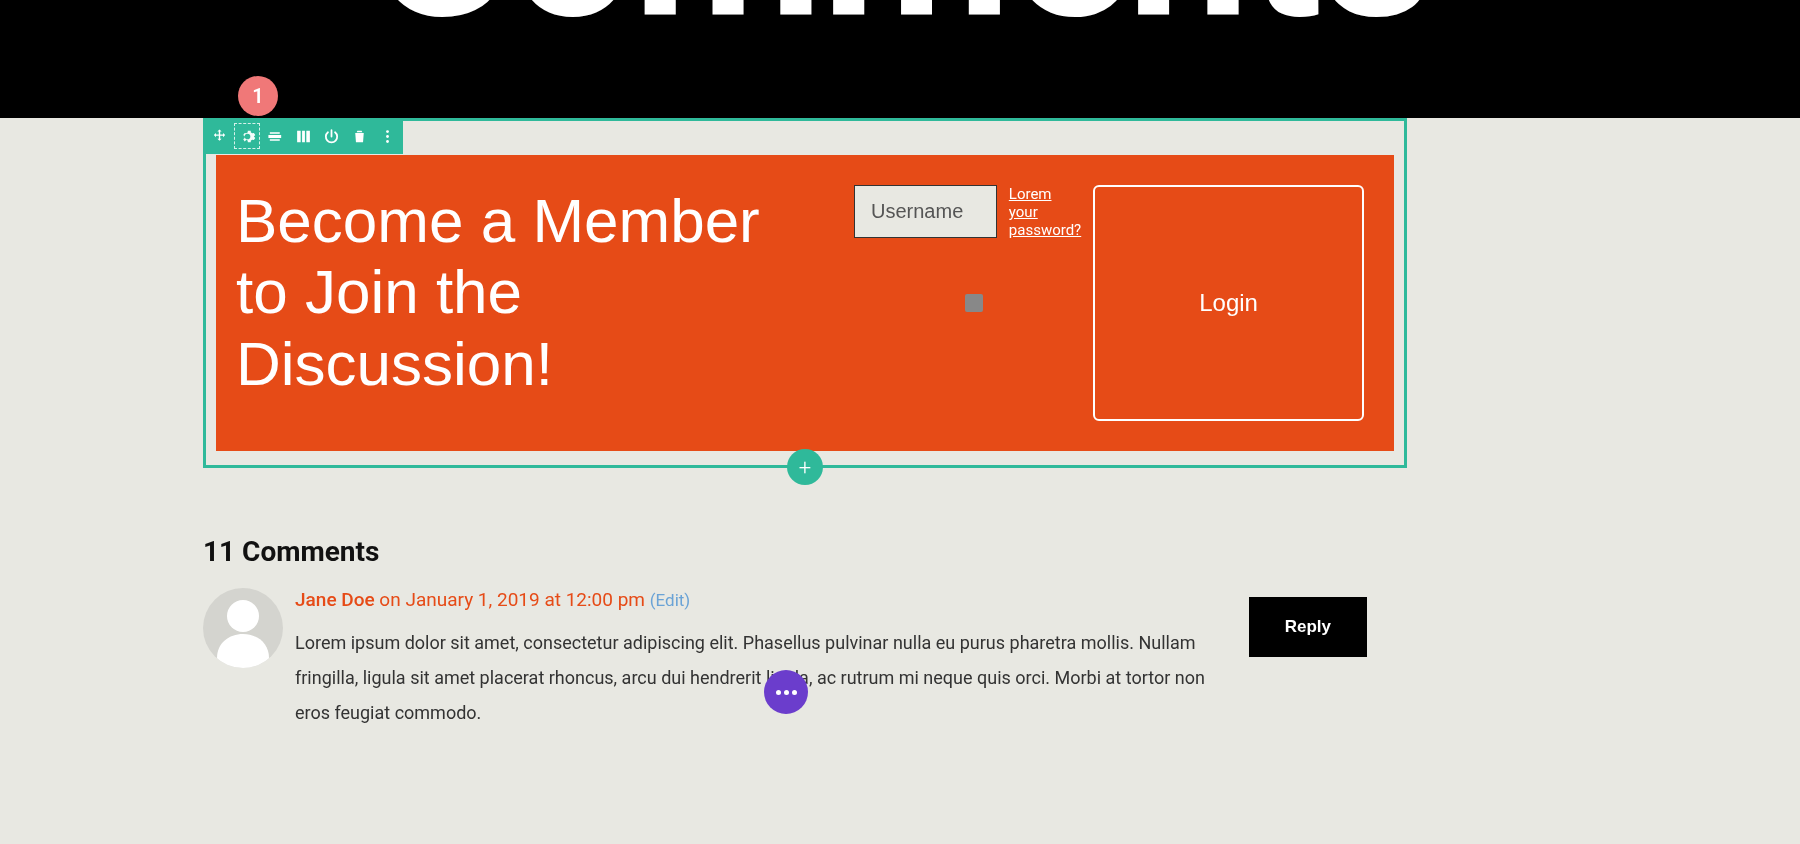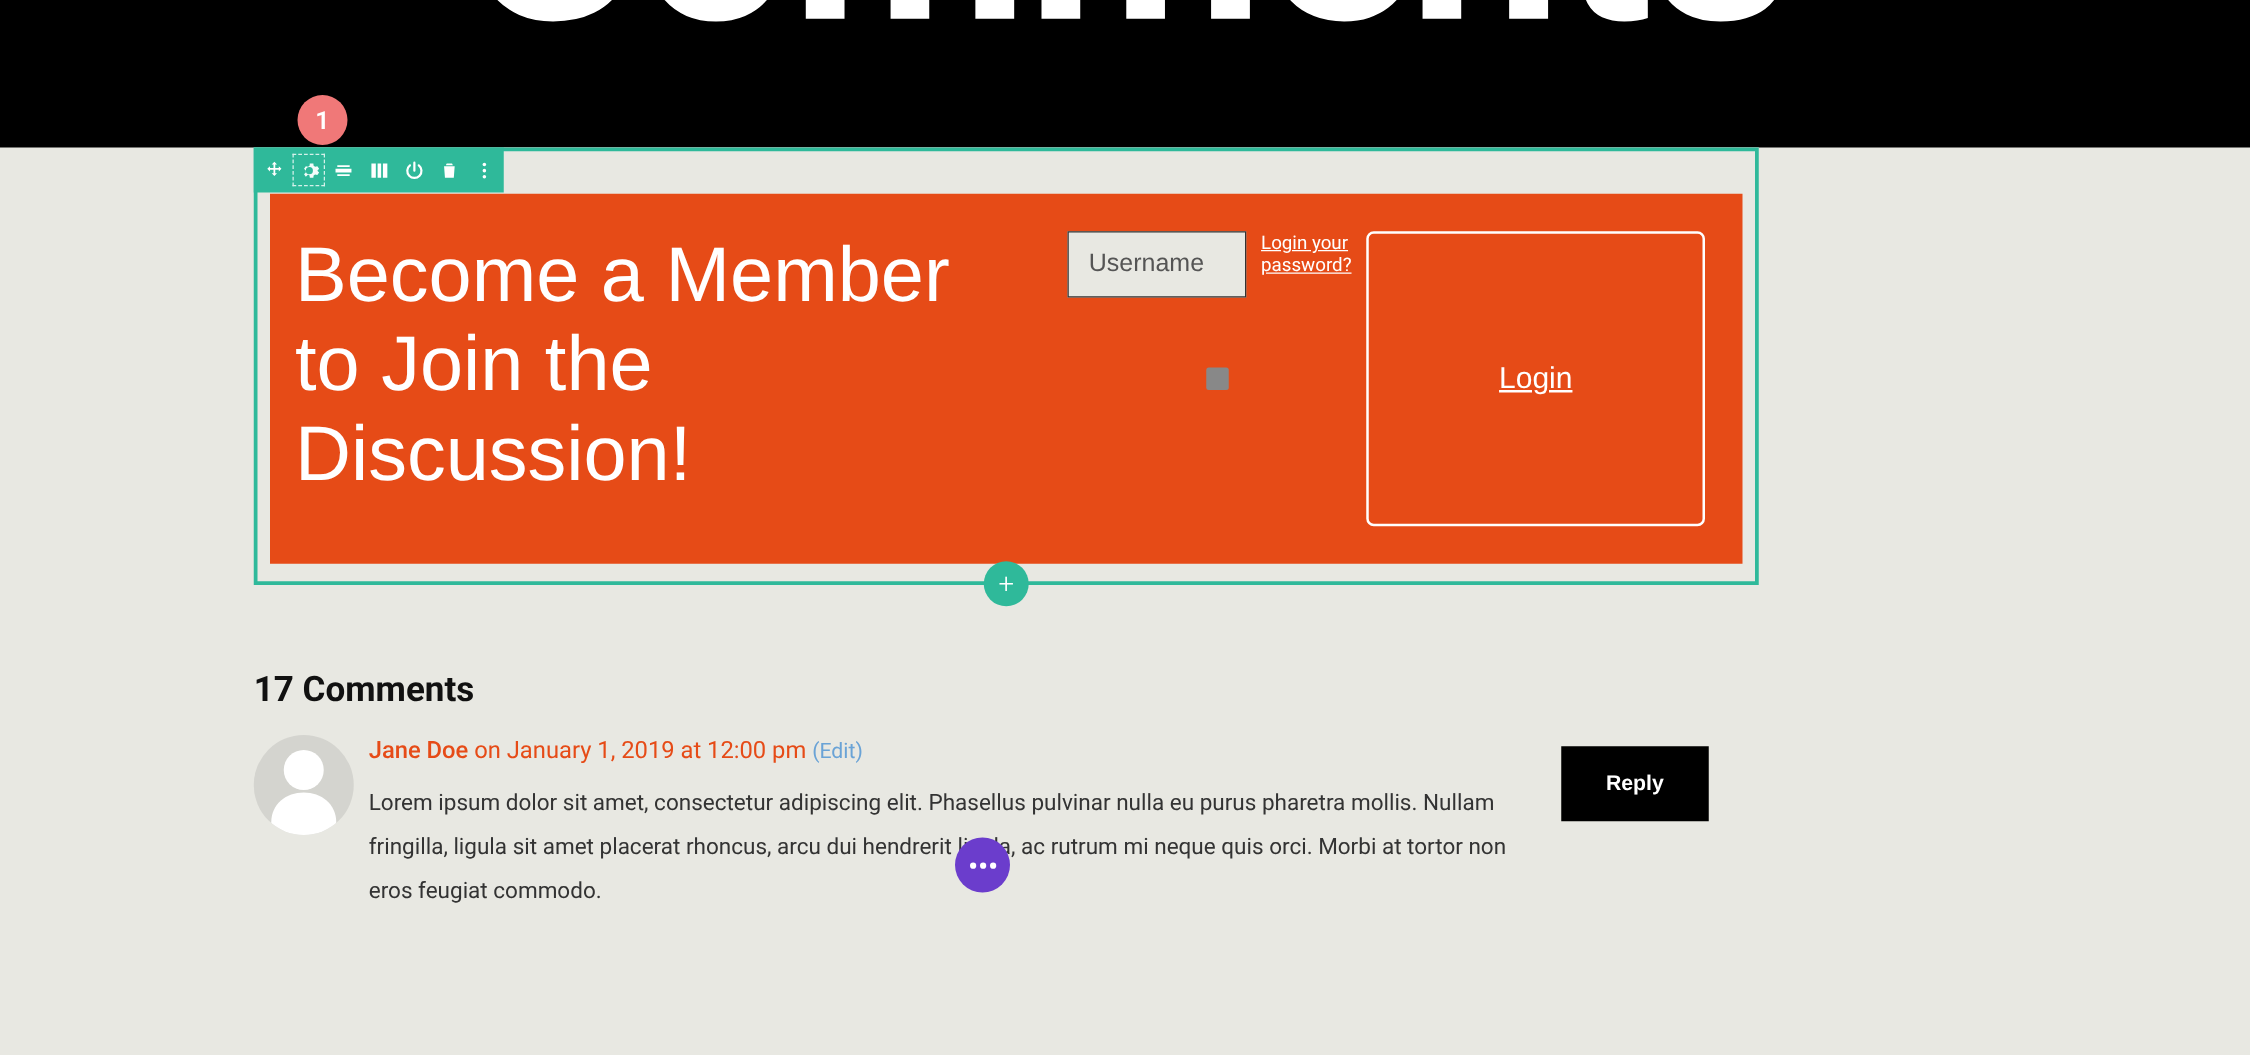--- a/index.html
+++ b/index.html
@@ -139,21 +139,20 @@
     }
     .login-btn {
       background: transparent;
       border: 2px solid #fff;
       border-radius: 6px;
       color: #fff;
       font-size: 24px;
       padding: 24px;
       cursor: pointer;
       width: 100%;
-      text-decoration: underline;
     }
 
     .add-row-btn {
       position: absolute;
       bottom: -20px;
       left: 50%;
       transform: translateX(-50%);
       width: 36px;
       height: 36px;
       border-radius: 50%;
@@ -293,30 +292,30 @@
     </div>
   </div>
 
   <div class="orange-box">
     <div class="cta-title">Become a Member to Join the Discussion!</div>
     <div class="login-form">
       <div class="input-wrap">
         <input class="login-input" type="text" placeholder="Username" style="">
         <div class="pw-icon"></div>
       </div>
-      <a href="#" class="forgot-link">Login your password?</a>
+      <a href="#" class="forgot-link">Lorem your password?</a>
       <button class="login-btn">Login</button>
     </div>
   </div>
 
   <div class="add-row-btn">+</div>
 </div>
 
 <div class="comments-section">
-  <h2 class="comments-title">17 Comments</h2>
+  <h2 class="comments-title">11 Comments</h2>
   <div class="comment">
     <div class="avatar">
       <svg viewBox="0 0 80 80">
           <circle cx="40" cy="28" r="16" fill="#fff"></circle>
           <path d="M40 46c-14 0-26 9-26 24v10h52V70c0-15-12-24-26-24z" fill="#fff"></path>
         </svg>
     </div>
     <div class="comment-body">
       <div class="comment-meta">
         <span class="comment-author">Jane Doe</span><span class="comment-date"> on </span><span class="comment-date">January 1, 2019 at 12:00 pm</span>

